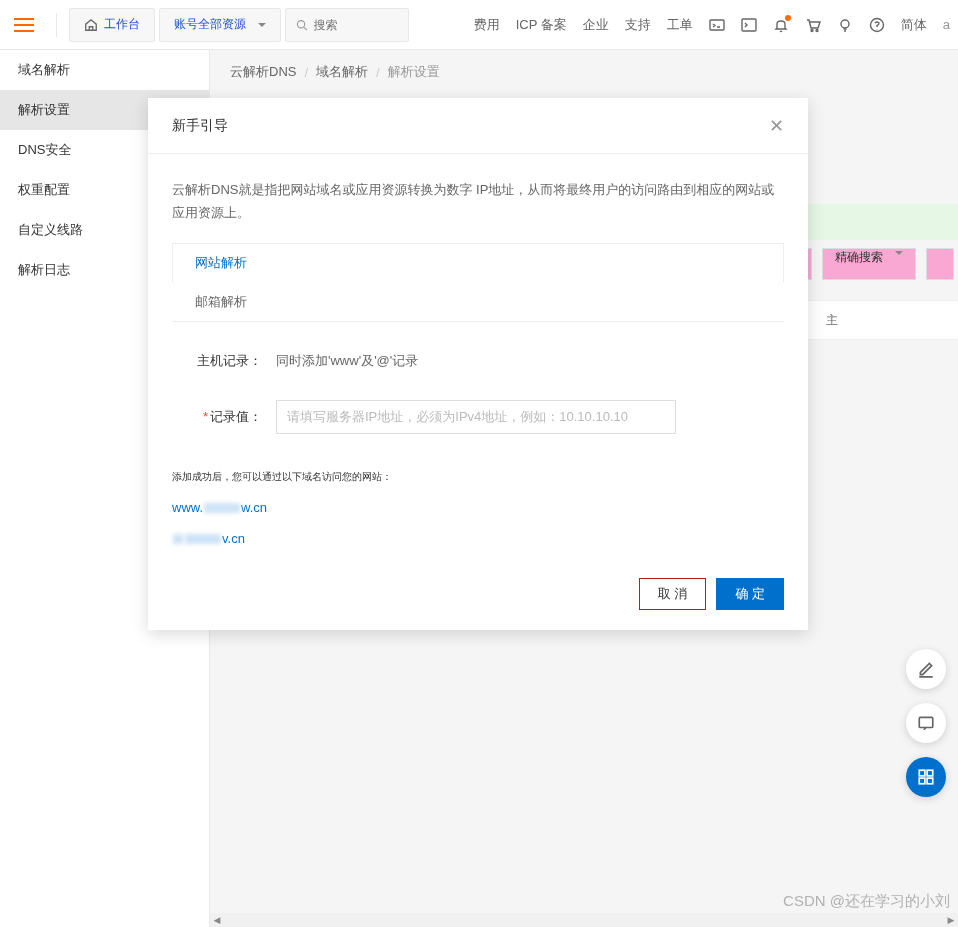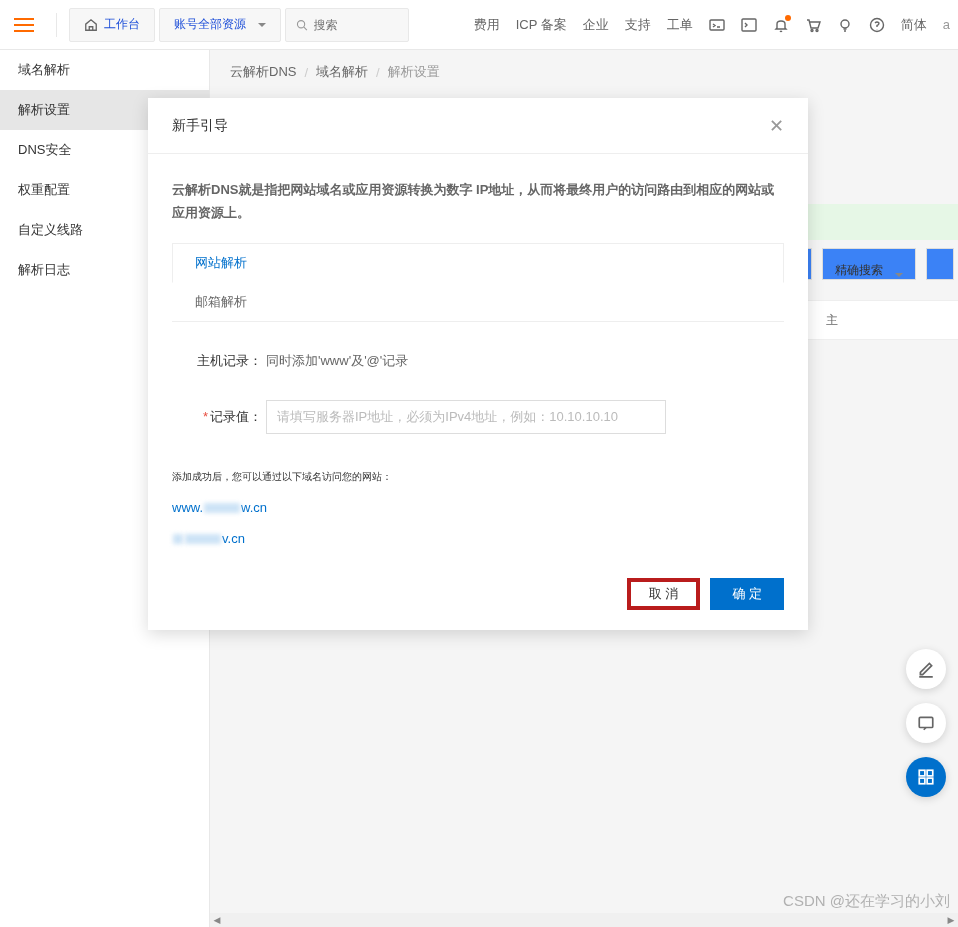--- a/index.html
+++ b/index.html
@@ -29,48 +29,48 @@
     .sidebar-item.active { background: #e6e6e6; }
 
     .content { flex: 1; background: #f5f5f5; display: flex; flex-direction: column; overflow: hidden; }
     .breadcrumb { height: 44px; display: flex; align-items: center; padding: 0 20px; gap: 8px; color: #666; font-size: 13px; }
     .breadcrumb .sep { color: #ccc; }
     .breadcrumb .current { color: #999; }
 
     .content-body { flex: 1; padding: 0 0 0 16px; position: relative; }
     .green-strip { height: 36px; background: #e6f7e6; margin: 110px 0 8px 0; }
     .filter-row { display: flex; gap: 10px; justify-content: flex-end; padding-right: 4px; }
-    .filter-btn { height: 32px; padding: 0 12px; border: 1px solid #ddd; background: #3b82f6; display: flex; align-items: flex-end; gap: 6px; cursor: pointer; color: #333; }
+    .filter-btn { height: 32px; padding: 0 12px; border: 1px solid #ddd; background: #f9a8d4; display: flex; align-items: flex-start; gap: 6px; cursor: pointer; color: #333; }
     .filter-btn.narrow { width: 28px; justify-content: center; padding: 0; }
     .stub-row { height: 40px; background: #fff; margin-top: 20px; border-top: 1px solid #eee; border-bottom: 1px solid #eee; display: flex; align-items: center; padding-right: 120px; justify-content: flex-end; color: #666; }
 
     
     .modal-overlay { position: absolute; inset: 0; background: rgba(0,0,0,0); }
     .modal { position: absolute; top: 98px; left: 148px; width: 660px; background: #fff; box-shadow: 0 4px 16px rgba(0,0,0,0.15); }
     .modal-header { height: 56px; display: flex; align-items: center; justify-content: space-between; padding: 0 24px; border-bottom: 1px solid #eee; font-size: 14px; color: #333; }
     .modal-close { font-size: 18px; color: #999; cursor: pointer; }
     .modal-body { padding: 24px 24px 16px 24px; }
-    .modal-desc { color: #666; font-size: 13px; line-height: 1.8; margin-bottom: 18px; font-weight: bold; }
+    .modal-desc { color: #666; font-size: 13px; line-height: 1.8; margin-bottom: 18px; }
     .modal-tabs { display: flex; border-bottom: 1px solid #eee; flex-direction: column; }
     .modal-tab { padding: 10px 22px; cursor: pointer; border: 1px solid transparent; border-bottom: none; font-size: 13px; color: #666; }
     .modal-tab.active { color: #0070cc; border-color: #eee; border-bottom: 1px solid #fff; margin-bottom: -1px; }
 
-    .form-row { display: flex; align-items: center; margin-top: 30px; gap: 4px; }
+    .form-row { display: flex; align-items: center; margin-top: 30px; gap: 14px; }
     .form-label { width: 90px; text-align: right; color: #333; font-size: 13px; display: inline-flex; justify-content: flex-end; align-items: center; gap: 2px; }
     .form-label .req { color: #e84e40; }
     .form-value { color: #666; font-size: 13px; }
     .form-input { width: 400px; height: 34px; border: 1px solid #ddd; padding: 0 10px; font-size: 13px; outline: none; }
     .form-input::placeholder { color: #bbb; }
 
     .success-note { margin-top: 36px; color: #333; font-size: 10px; }
     .domain-link { display: block; margin-top: 16px; color: #0070cc; font-size: 13px; cursor: pointer; text-decoration: none; }
     .blur-mask { display: inline-block; width: 36px; height: 10px; background: #cde3f6; filter: blur(2px); vertical-align: middle; margin: 0 1px; }
 
     .modal-footer { padding: 16px 24px 20px; display: flex; justify-content: flex-end; gap: 10px; }
-    .btn { height: 32px; padding: 0 18px; border: 4px solid #b91c1c; background: #fff; cursor: pointer; font-size: 13px; color: #333; }
+    .btn { height: 32px; padding: 0 18px; border: 1px solid #b91c1c; background: #fff; cursor: pointer; font-size: 13px; color: #333; }
     .btn-primary { background: #0070cc; border-color: #0070cc; color: #fff; }
 
     
     .float-col { position: absolute; right: 12px; bottom: 130px; display: flex; flex-direction: column; gap: 14px; }
     .float-btn { width: 40px; height: 40px; border-radius: 50%; background: #fff; box-shadow: 0 2px 8px rgba(0,0,0,0.15); display: flex; align-items: center; justify-content: center; cursor: pointer; color: #666; }
     .float-btn.primary { background: #0070cc; color: #fff; }
 
     
     .hscroll { position: absolute; left: 210px; right: 0; bottom: 0; height: 14px; background: #f0f0f0; display: flex; align-items: center; }
     .hscroll-arrow { width: 14px; height: 14px; display: flex; align-items: center; justify-content: center; color: #888; font-size: 9px; }

